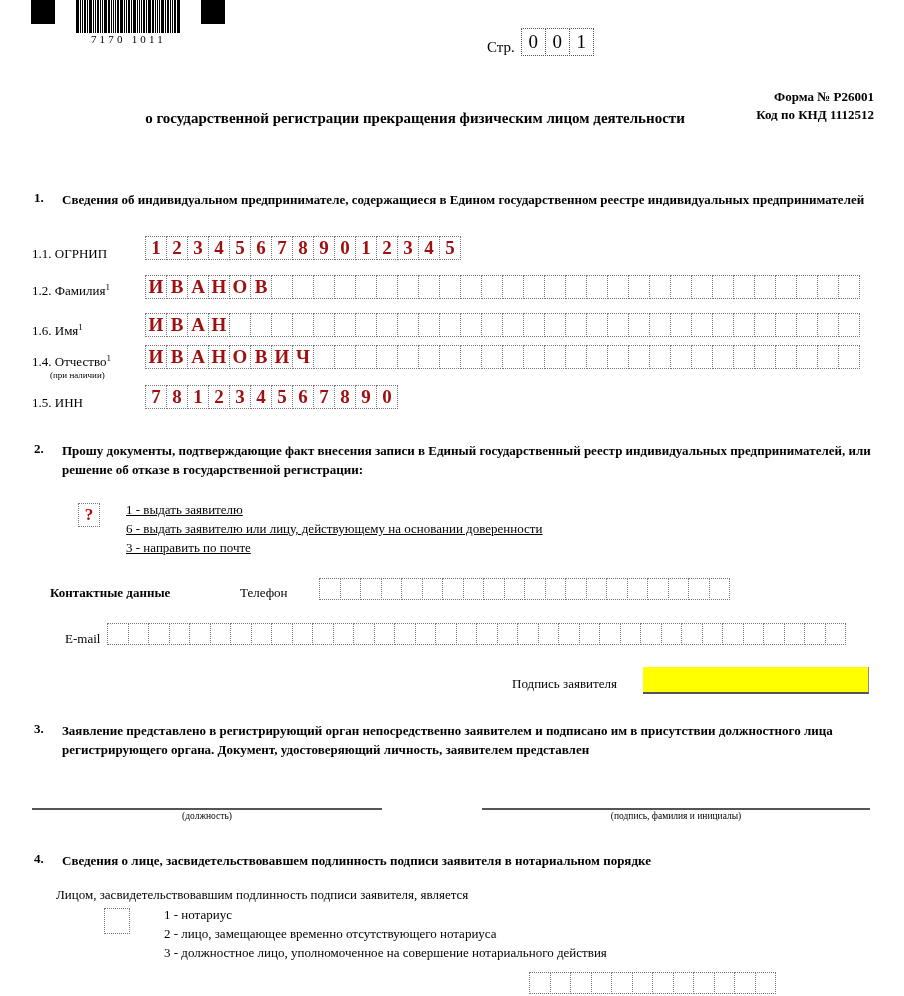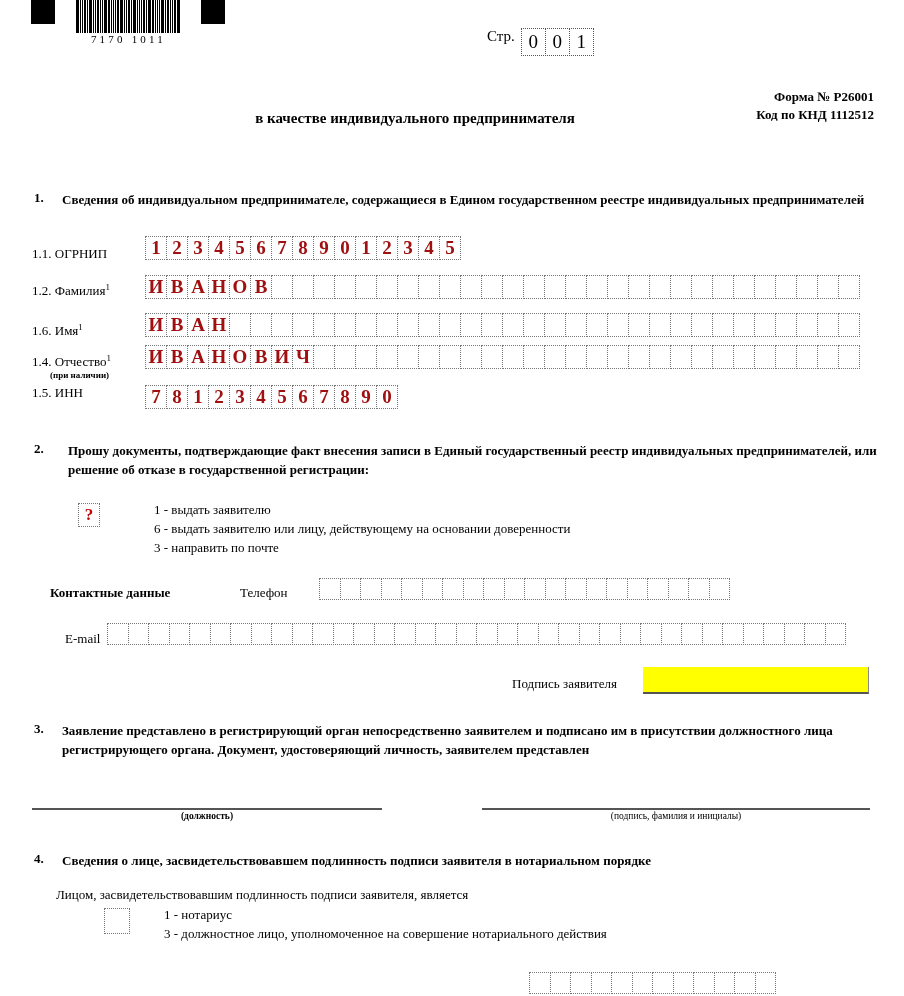--- a/index.html
+++ b/index.html
@@ -67,21 +67,21 @@
     background: #fff;
     line-height: 12px;
   }
 
   
   .page-no {
     position: absolute;
     left: 487px;
     top: 28px;
     display: flex;
-    align-items: flex-start;
+    align-items: flex-end;
   }
   .page-no .lbl {
     font-size: 15px;
     margin-right: 7px;
   }
   .page-no .cells { display: flex; }
   .page-no .cells span {
     width: 23px;
     height: 26px;
     border: 1px dotted #555;
@@ -159,21 +159,20 @@
   }
 
   .row-label {
     position: absolute;
     font-size: 13px;
   }
   .row-label sup { font-size: 9px; }
   .sub-note {
     position: absolute;
     font-size: 9px;
-    font-weight: bold;
   }
 
   
   .optbox {
     position: absolute;
     width: 22px;
     height: 24px;
     border: 1px dotted #777;
     box-sizing: border-box;
     text-align: center;
@@ -274,21 +273,21 @@
       <span>1</span>
     </span>
   </div>
 
   <div class="form-code">
     <div>Форма № Р26001</div>
     <div>Код по КНД 1112512</div>
   </div>
 
   <div class="title-block">
-    <div>в качестве индивидуального предпринимателя</div>
+    <div>о государственной регистрации прекращения физическим лицом деятельности</div>
   </div>
 
   <div class="sec-num" style="left:34px; top:190px;">1.</div>
   <div class="sec-txt" style="left:62px; top:190px; width:828px;">Сведения об индивидуальном предпринимателе, содержащиеся в Едином государственном реестре индивидуальных предпринимателей</div>
 
   <div class="row-label" style="left:32px; top:246px;">
     <span>1.1.</span>
     <span>ОГРНИП</span>
   </div>
   <div class="grid big" id="grid-ogrnip" style="left:146px; top:236px;">
@@ -426,44 +425,44 @@
       <span class="c"></span>
       <span class="c"></span>
       <span class="c"></span>
       <span class="c"></span>
       <span class="c"></span>
       <span class="c"></span>
       <span class="c"></span>
       <span class="c"></span>
     </div>
 
-  <div class="row-label" style="left:32px; top:385px;font-family:Liberation Serif, serif;">
+  <div class="row-label" style="left:32px; top:395px;font-family:Liberation Serif, serif;">
     <span>1.5.</span>
     <span>ИНН</span>
   </div>
   <div class="grid big" id="grid-inn" style="left:146px; top:385px;">
       <span class="c">7</span>
       <span class="c">8</span>
       <span class="c">1</span>
       <span class="c">2</span>
       <span class="c">3</span>
       <span class="c">4</span>
       <span class="c">5</span>
       <span class="c">6</span>
       <span class="c">7</span>
       <span class="c">8</span>
       <span class="c">9</span>
       <span class="c">0</span>
     </div>
 
   <div class="sec-num" style="left:34px; top:441px;">2.</div>
-  <div class="sec-txt" style="left:68px; top:441px; width:828px;">Прошу документы, подтверждающие факт внесения записи в Единый государственный реестр индивидуальных предпринимателей, или решение об отказе в государственной регистрации:</div>
+  <div class="sec-txt" style="left:62px; top:441px; width:828px;">Прошу документы, подтверждающие факт внесения записи в Единый государственный реестр индивидуальных предпринимателей, или решение об отказе в государственной регистрации:</div>
 
   <div class="optbox" style="left:78px; top:503px;">?</div>
-  <div class="opt-list" style="left:154px; top:500px;">
+  <div class="opt-list" style="left:126px; top:500px;text-decoration:underline;">
     <div>1 - выдать заявителю</div>
     <div>6 - выдать заявителю или лицу, действующему на основании доверенности</div>
     <div>3 - направить по почте</div>
   </div>
 
   <div class="plain-txt" style="left:50px; top:583px; font-weight:bold;font-family:Liberation Serif, serif;">Контактные данные</div>
   <div class="plain-txt" style="left:240px; top:583px;">Телефон</div>
   <div class="grid small" id="grid-phone" style="left:320px; top:578px;">
       <span class="c"></span>
       <span class="c"></span>
@@ -527,31 +526,32 @@
       <span class="c"></span>
     </div>
 
   <div class="sig-label" style="left:512px; top:676px;">Подпись заявителя</div>
   <div class="sig-field" style="left:643px; top:667px; width:225px; height:25px;"></div>
 
   <div class="sec-num" style="left:34px; top:721px;">3.</div>
   <div class="sec-txt" style="left:62px; top:721px; width:828px;">Заявление представлено в регистрирующий орган непосредственно заявителем и подписано им в присутствии должностного лица регистрирующего органа. Документ, удостоверяющий личность, заявителем представлен</div>
 
   <div class="uline" style="left:32px; top:808px; width:350px;"></div>
-  <div class="ucaption" style="left:32px; top:811px; width:350px;font-weight:bold;">(должность)</div>
+  <div class="ucaption" style="left:32px; top:811px; width:350px;">(должность)</div>
   <div class="uline" style="left:482px; top:808px; width:388px;"></div>
   <div class="ucaption" style="left:482px; top:811px; width:388px;">(подпись, фамилия и инициалы)</div>
 
   <div class="sec-num" style="left:34px; top:851px;">4.</div>
   <div class="sec-txt" style="left:62px; top:851px; width:828px;">Сведения о лице, засвидетельствовавшем подлинность подписи заявителя в нотариальном порядке</div>
   <div class="plain-txt" style="left:56px; top:885px; width:828px;">Лицом, засвидетельствовавшим подлинность подписи заявителя, является</div>
 
   <div class="optbox empty" style="left:104px; top:908px; width:26px; height:26px;"></div>
   <div class="opt-list" style="left:164px; top:905px;">
     <div>1 - нотариус</div>
+    <div>2 - лицо, замещающее временно отсутствующего нотариуса</div>
     <div>3 - должностное лицо, уполномоченное на совершение нотариального действия</div>
   </div>
 
   <div class="grid small" id="grid-notary-inn" style="left:530px; top:972px;">
       <span class="c"></span>
       <span class="c"></span>
       <span class="c"></span>
       <span class="c"></span>
       <span class="c"></span>
       <span class="c"></span>

